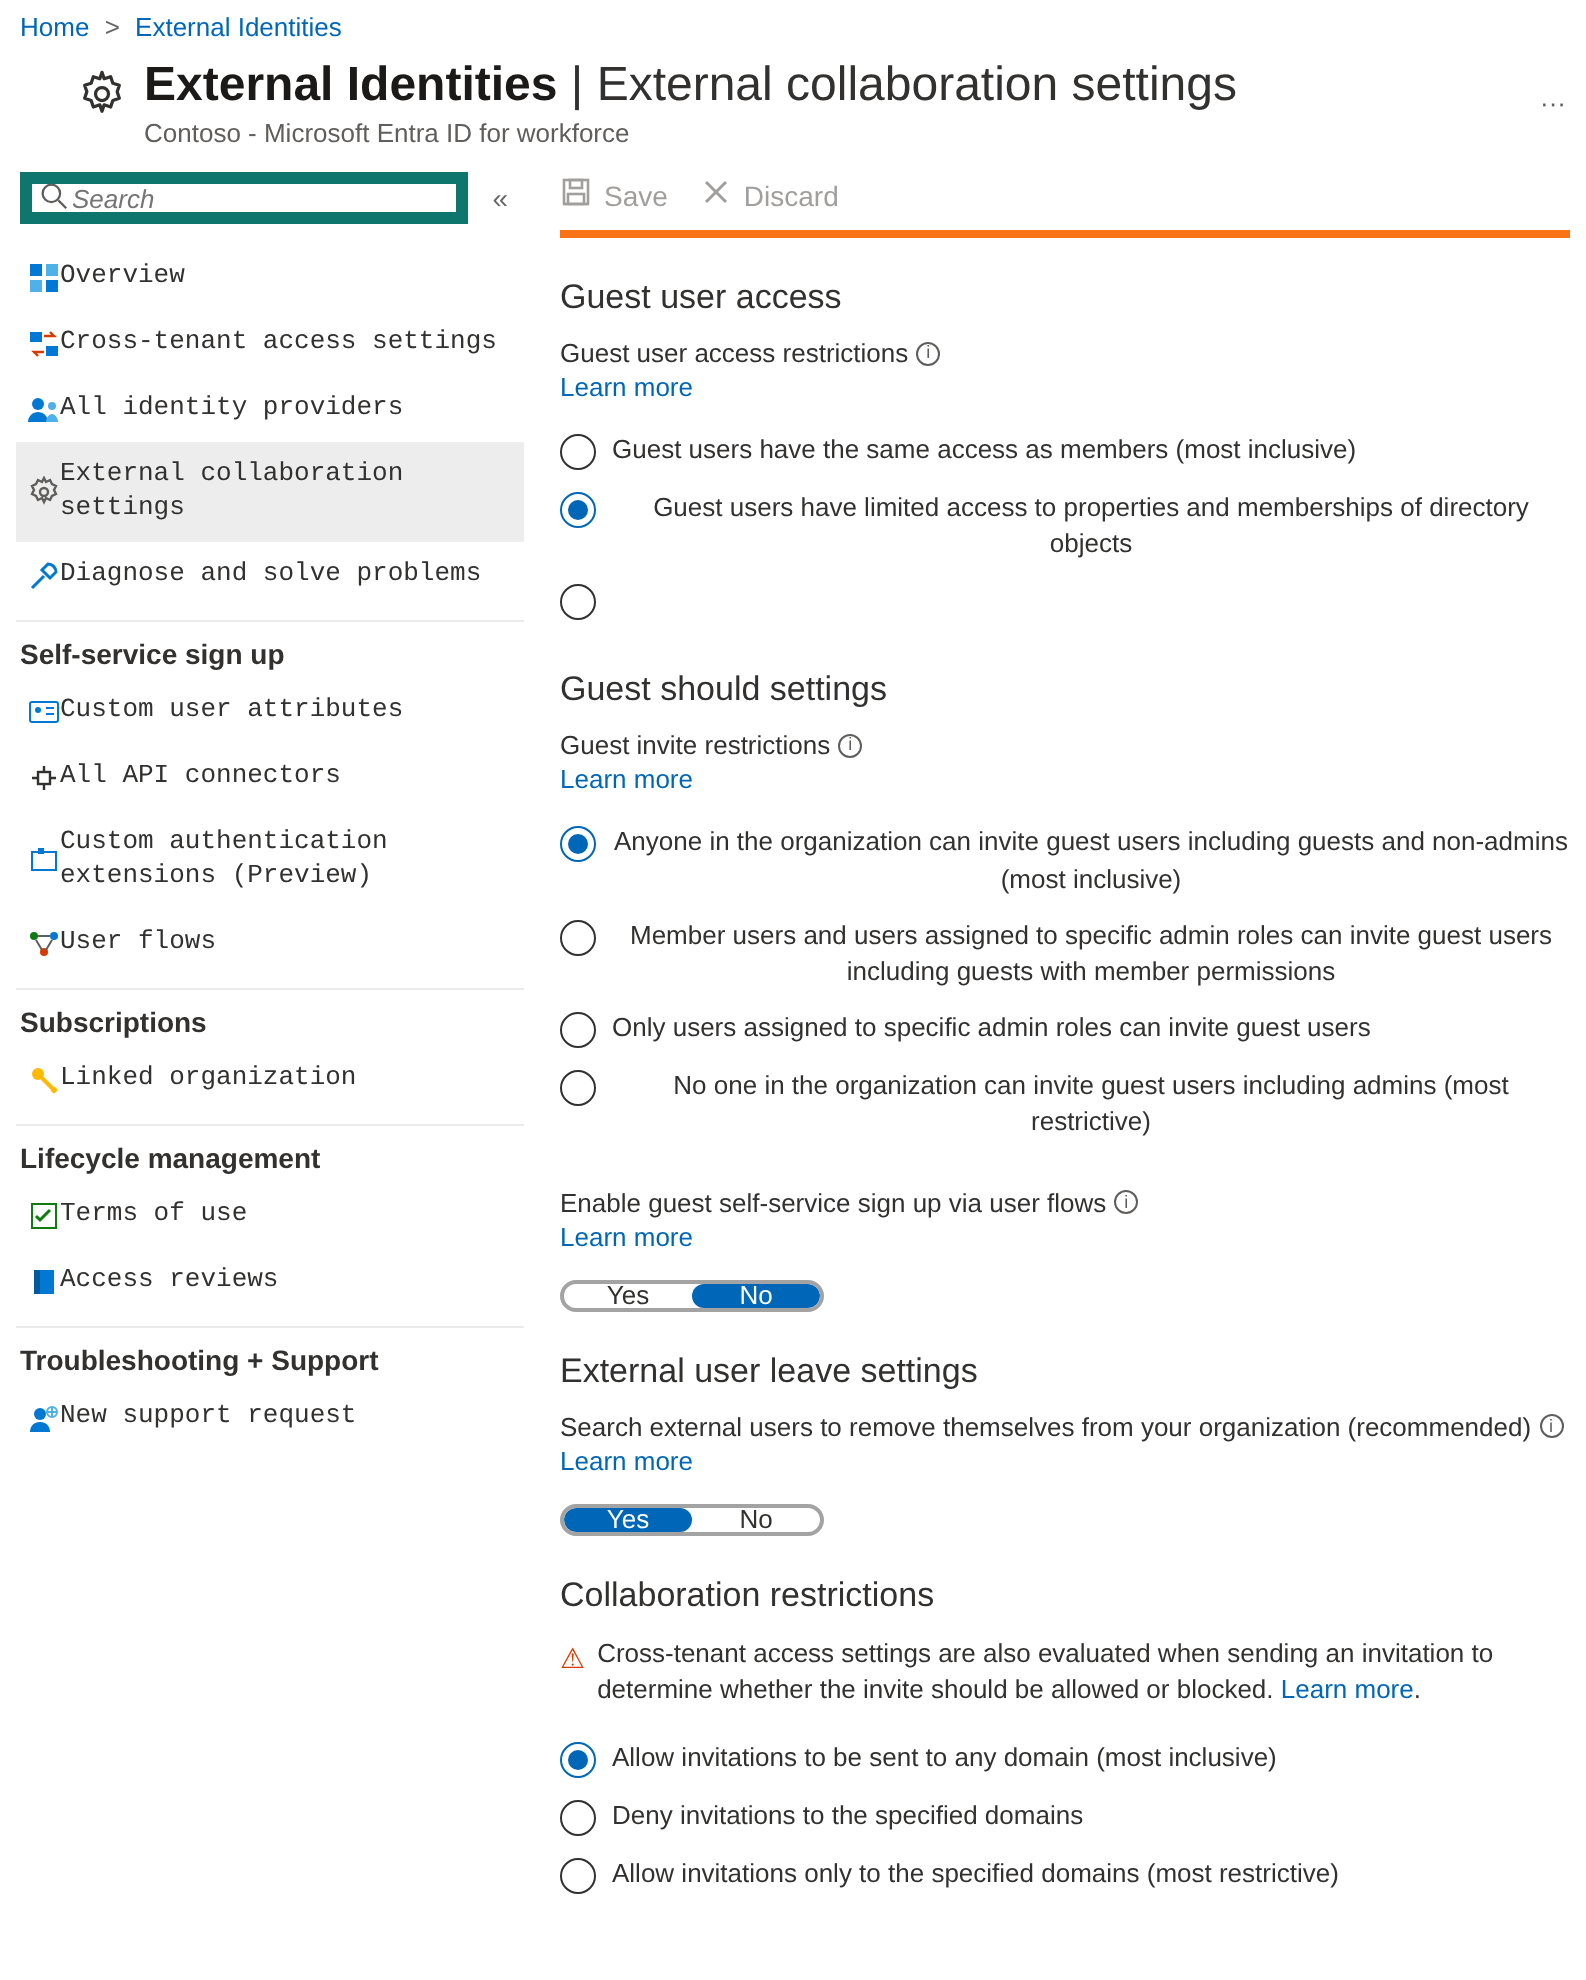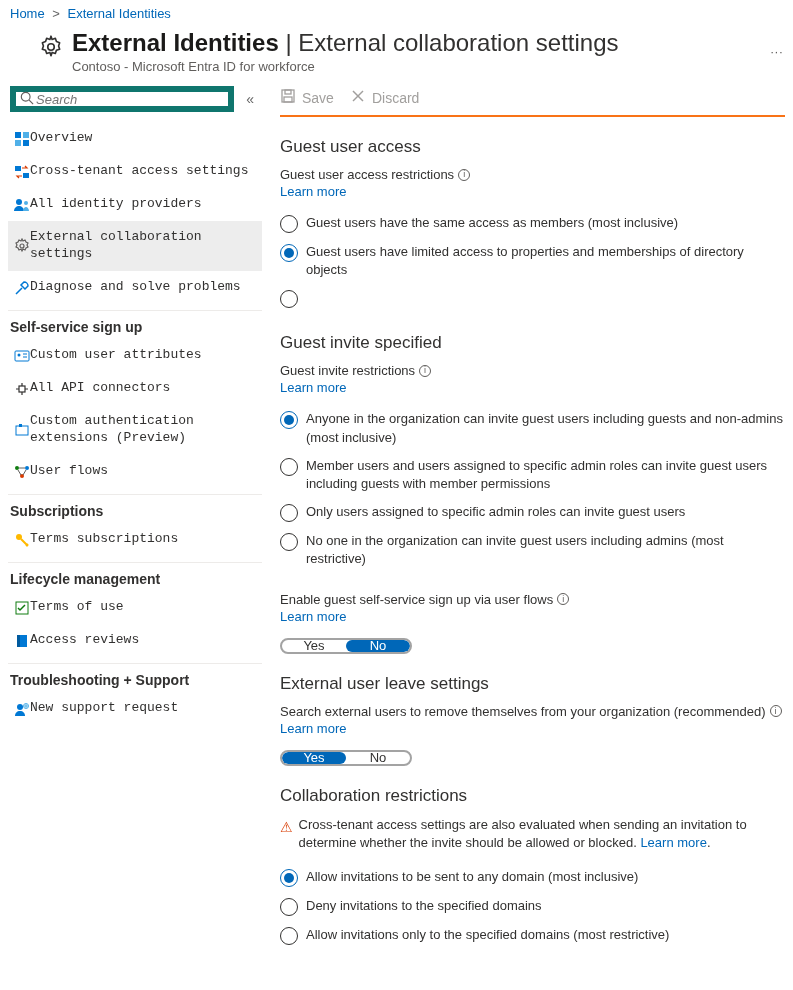--- a/index.html
+++ b/index.html
@@ -46,26 +46,26 @@
   .nav-item {
     display: flex; align-items: center; gap: 0;
     padding: 8px 6px 8px 6px; cursor:pointer;
     line-height: 1.3;
     font-family: Liberation Mono, monospace;
   }
   .nav-item.selected { background: #ededed; }
   .nav-item .ico { width: 16px; height:16px; flex-shrink:0; display:flex; align-items:center; justify-content:center; margin-top:1px;}
   .nav-item .lbl { flex:1; color:#323130;}
   .main { flex: 1; padding: 0 8px 20px 18px; }
-  .toolbar { display:flex; align-items:center; gap:16px; padding: 4px 0 8px 0; border-bottom:2px solid #f97316;}
+  .toolbar { display:flex; align-items:center; gap:16px; padding: 4px 0 8px 0; border-bottom:4px solid #f97316;}
   .tool-btn { display:flex; align-items:center; gap:6px; color:#a19f9d; font-size:14px; cursor:pointer;}
   .section-title { font-size: 17px; font-weight: 400; color:#323130; margin: 20px 0 10px 0;}
   .field-label { font-size: 13px; color:#323130; display:flex; align-items:center; gap:4px; margin-bottom:2px;}
   .learn-more { color:#0067b8; font-size:13px; text-decoration:none; display:inline-block; margin-bottom:10px;}
-  .radio-row { display:flex; align-items:flex-start; gap:8px; padding:5px 0; cursor:pointer;}
+  .radio-row { display:flex; align-items:flex-start; gap:8px; padding:5px 0; cursor:pointer;text-align:center;}
   .radio {
     width:18px; height:18px; border:1px solid #323130; border-radius:50%; flex-shrink:0;
     display:flex; align-items:center; justify-content:center; margin-top:1px;
   }
   .radio.sel { border-color:#0067b8; }
   .radio.sel::after { content:""; width:10px; height:10px; background:#0067b8; border-radius:50%;}
   .radio-label { color:#323130; line-height:1.4;}
   .toggle-group {
     display:inline-flex; border:2px solid #a3a3a3; border-radius: 14px; overflow:hidden; height:16px; margin-top:4px;
   }
@@ -218,21 +218,21 @@
     </div>
 
     <div class="nav-heading">Subscriptions</div>
     <div class="nav-item">
       <span class="ico">
           <svg width="16" height="16" viewBox="0 0 16 16">
             <circle cx="5" cy="5" r="3" fill="#ffb900"></circle>
             <path d="M7 7l7 7M12 14l2-2" stroke="#ffb900" stroke-width="2"></path>
           </svg>
         </span>
-      <span class="lbl">Terms subscriptions</span>
+      <span class="lbl">Linked organization</span>
     </div>
 
     <div class="nav-heading">Lifecycle management</div>
     <div class="nav-item">
       <span class="ico">
           <svg width="16" height="16" viewBox="0 0 16 16">
             <rect x="2" y="2" width="12" height="12" fill="none" stroke="#107c10"></rect>
             <path d="M4 8l2 2 5-5" stroke="#107c10" stroke-width="1.5" fill="none"></path>
           </svg>
         </span>
@@ -294,21 +294,21 @@
       </div>
     <div class="radio-row">
         <span class="radio sel"></span>
         <span class="radio-label">Guest users have limited access to properties and memberships of directory objects</span>
       </div>
     <div class="radio-row">
         <span class="radio"></span>
       </div>
 
     
-    <div class="section-title">Guest invite specified</div>
+    <div class="section-title">Guest should settings</div>
     <div class="field-label">
       <span>Guest invite restrictions</span>
       <span class="info-icon">i</span>
     </div>
     <a href="#" class="learn-more">Learn more</a>
     <div class="radio-row">
         <span class="radio sel"></span>
         <span class="radio-label">Anyone in the organization can invite guest users including guests and non-admins (most inclusive)</span>
       </div>
     <div class="radio-row">

